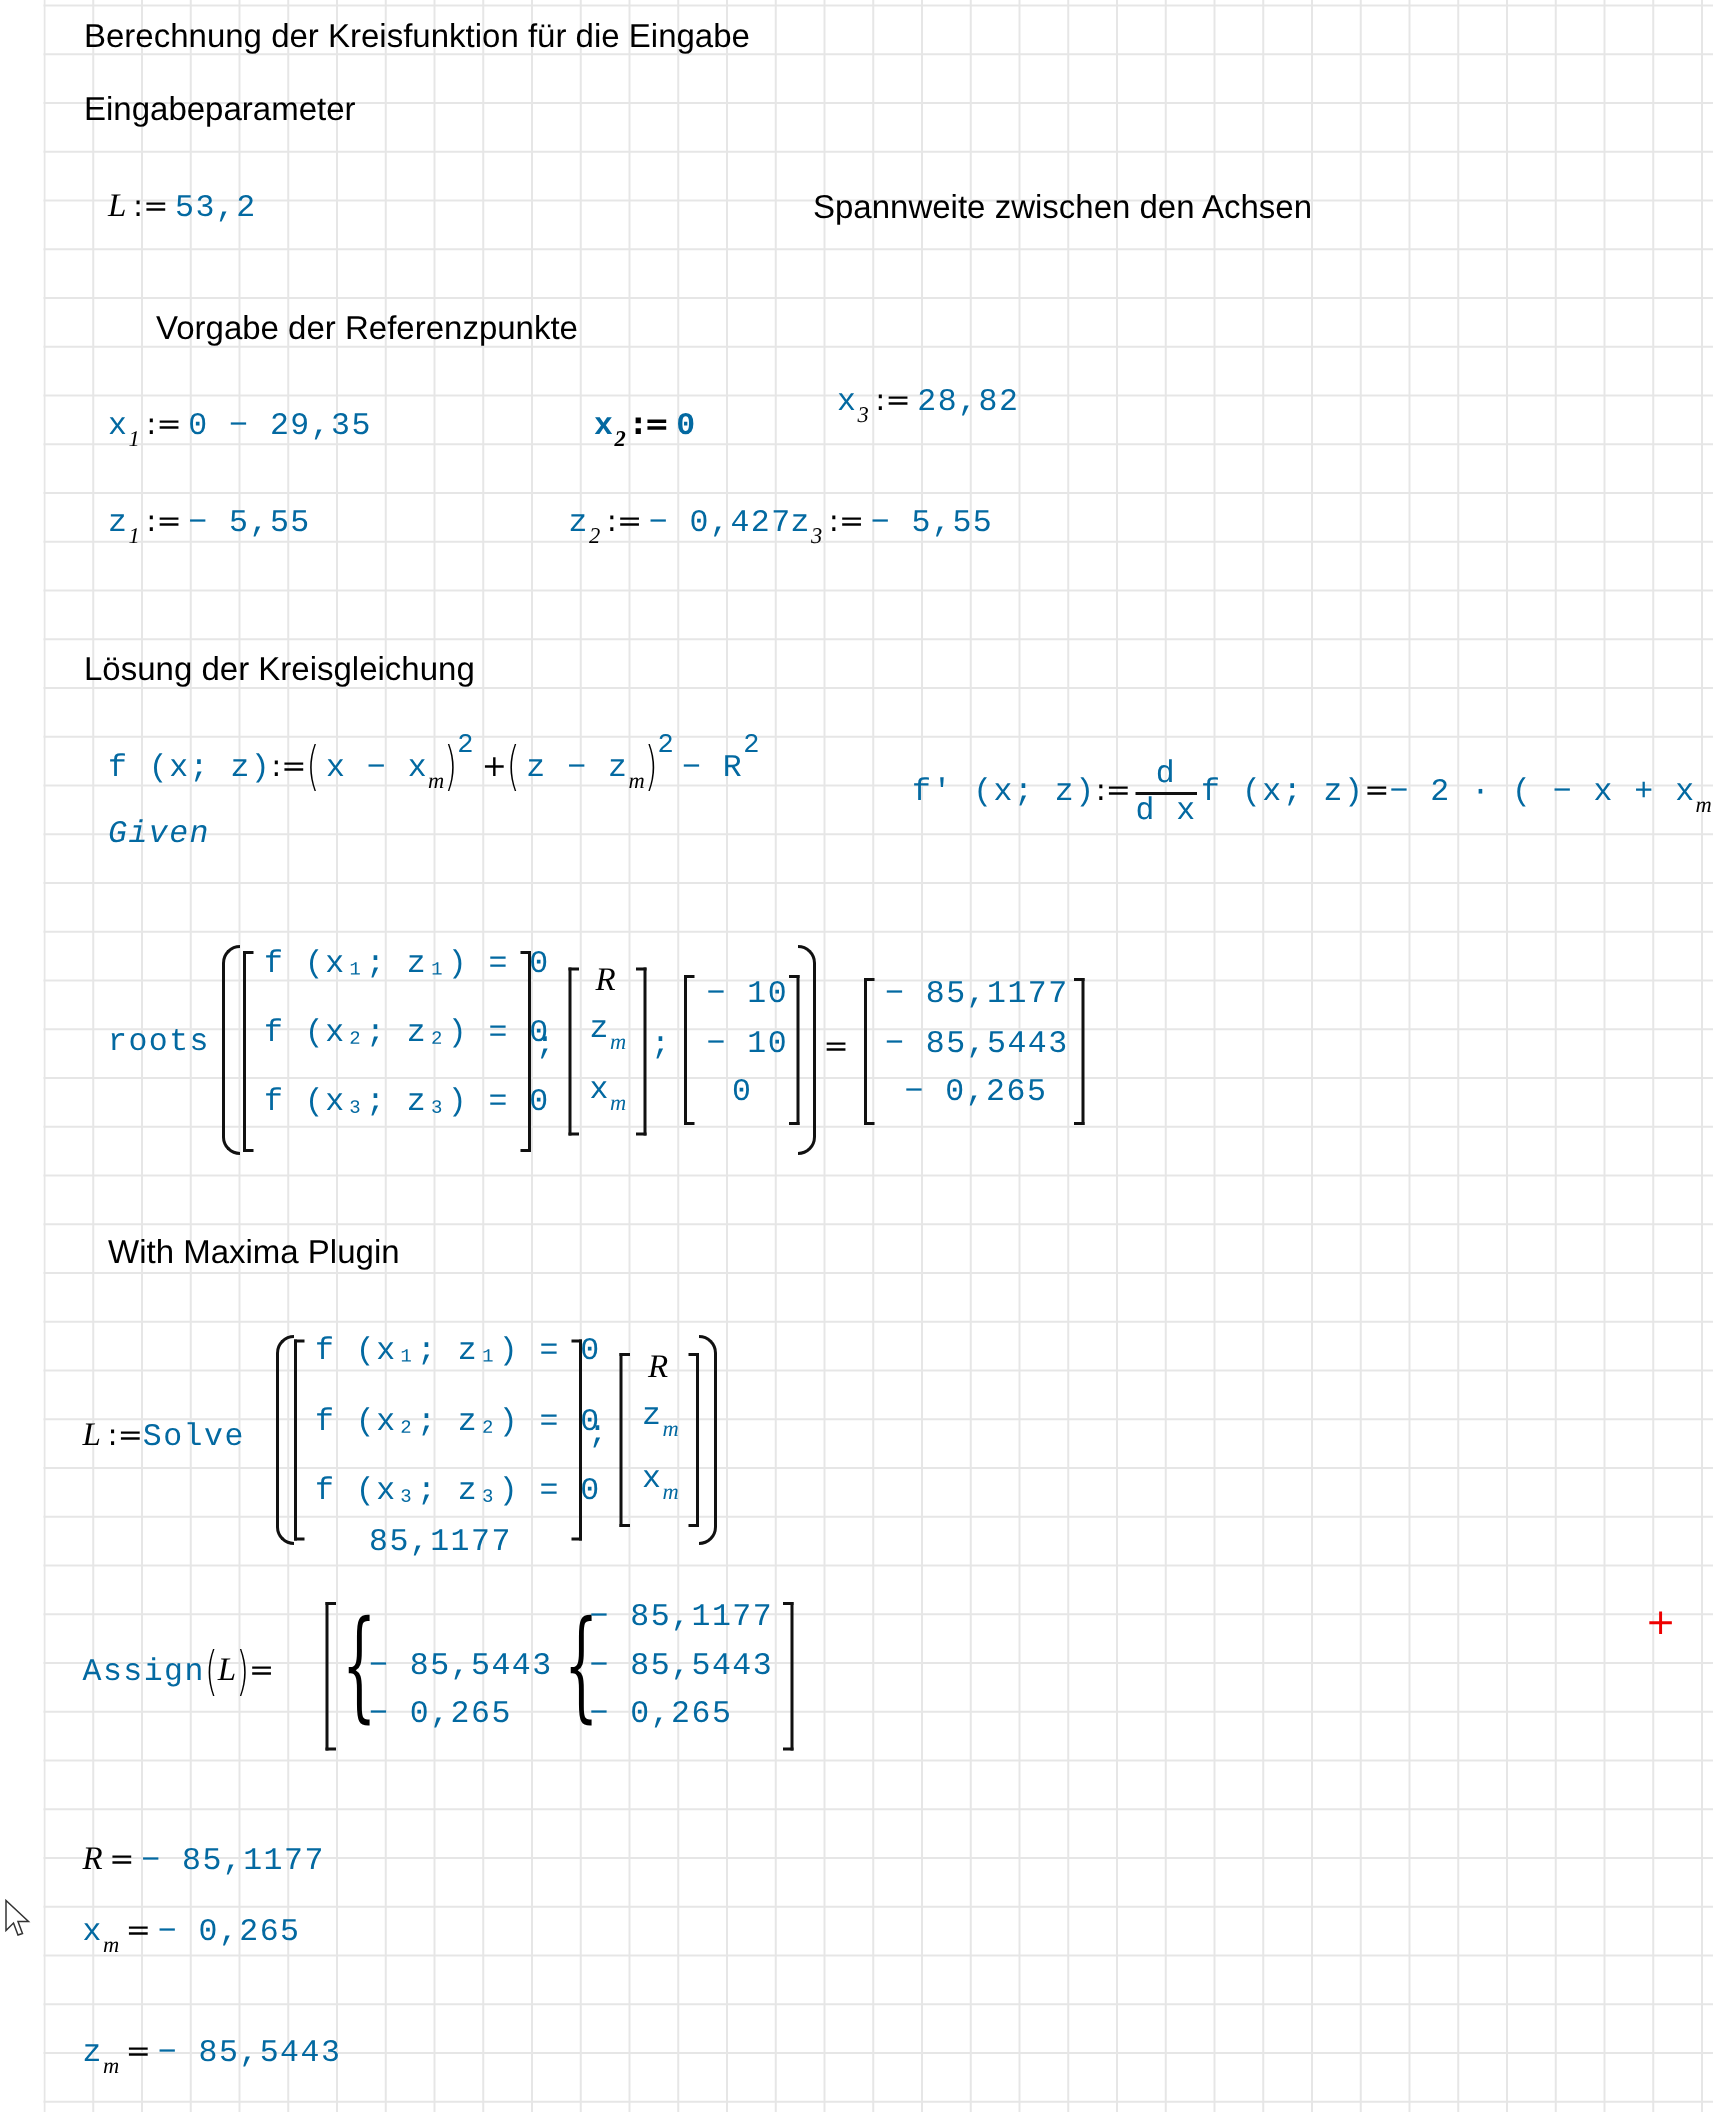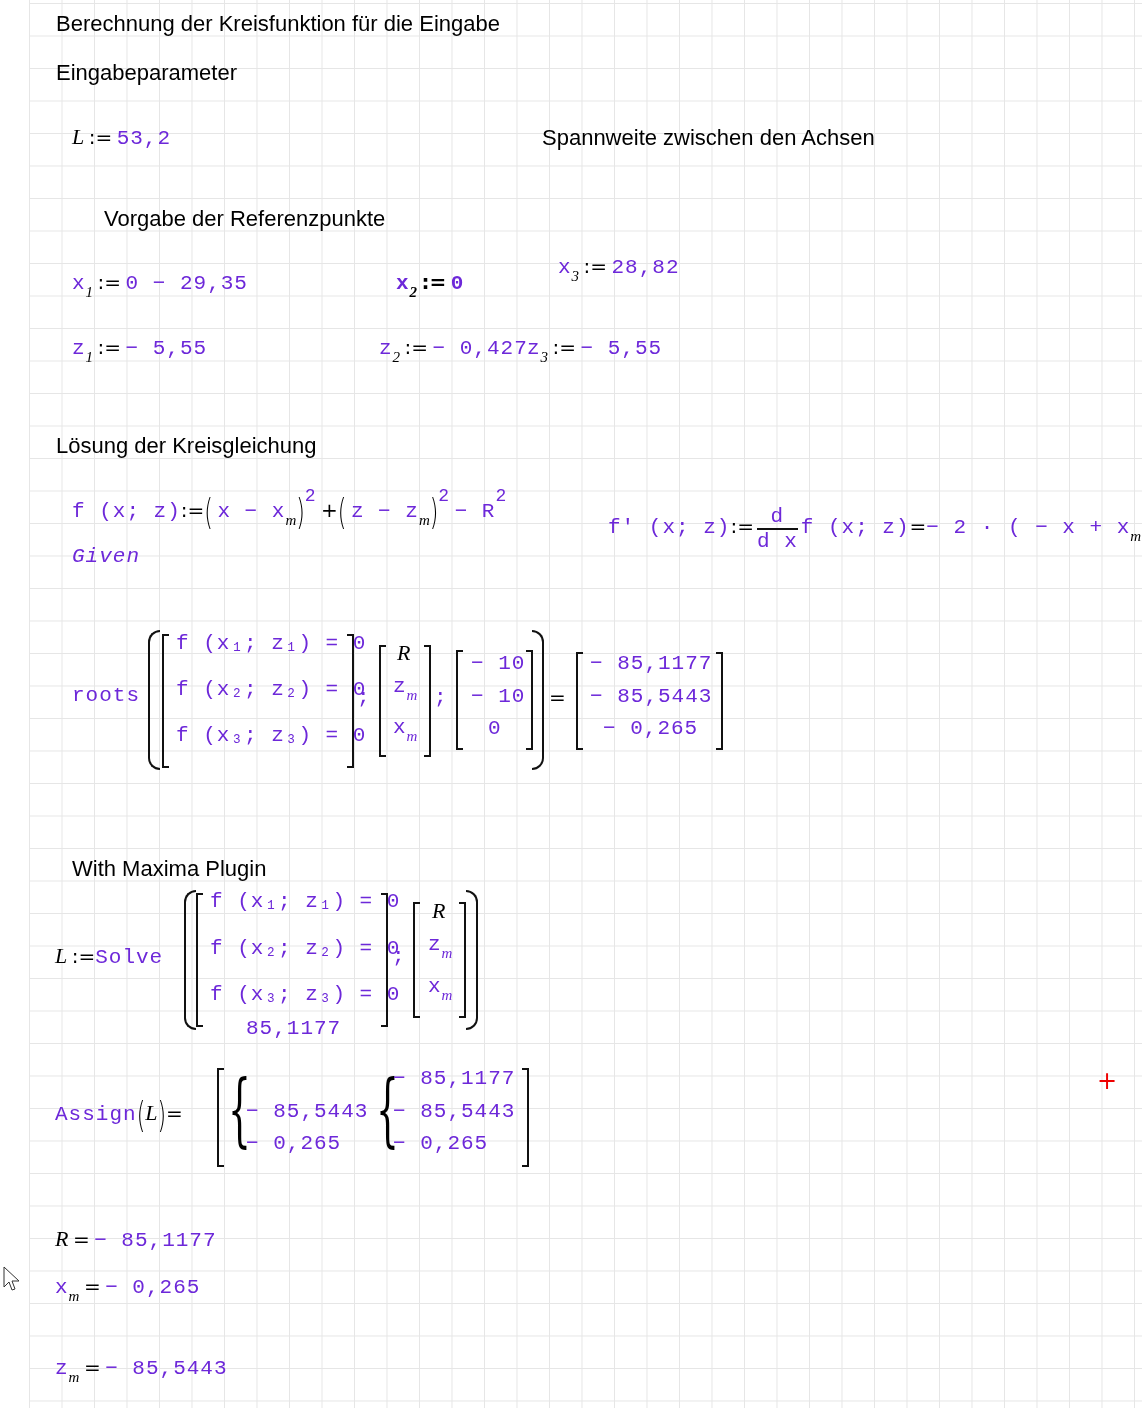--- a/index.html
+++ b/index.html
@@ -5,21 +5,21 @@
   html,body{margin:0;padding:0;}
   body{width:1142px;height:1408px;position:relative;overflow:hidden;background:#fff;
     font-family:"Liberation Sans",sans-serif;color:#000;}
   .grid{position:absolute;left:29px;top:0;right:0;bottom:0;
     background-image:
       linear-gradient(to right,#e6e6e6 1px,transparent 1px),
       linear-gradient(to bottom,#e6e6e6 1px,transparent 1px);
     background-size:32.5px 32.5px;background-position:0 3px;}
   .abs{position:absolute;white-space:nowrap;}
   .txt{font-family:"Liberation Sans",sans-serif;font-size:22px;}
-  .m{font-family:"Liberation Mono","DejaVu Sans Mono",monospace;font-size:21px;color:#6d28d9;letter-spacing:1px;}
+  .m{font-family:"Liberation Mono","DejaVu Sans Mono",monospace;font-size:21px;color:#0369a1;letter-spacing:1px;}
   .it{font-family:"Liberation Serif",serif;font-style:italic;font-size:22px;}
   .sub{font-size:15px;position:relative;top:8px;font-family:"Liberation Serif",serif;font-style:italic;}
   .sup{font-size:18px;position:relative;top:-16px;}
   .op{font-family:"DejaVu Sans",sans-serif;font-size:20px;}
   .bigp{display:inline-block;font-family:"DejaVu Sans",sans-serif;font-weight:200;transform:scaleY(1.6);font-size:22px;vertical-align:-2px;}
   .brk{position:absolute;border:2px solid #111;}
   .brk.l{border-right:none;width:5px;}
   .brk.r{border-left:none;width:5px;}
   .paren{position:absolute;border:2px solid #111;width:10px;}
   .paren.l{border-right:none;border-radius:14px 0 0 14px;}
@@ -115,21 +115,21 @@
   <div class="brk r" style="left:526px;top:650px;height:96px;"></div>
   <div class="paren r" style="left:532px;top:630px;height:136px;"></div>
   <div class="cell op" style="left:549px;top:685px;">=</div>
   <div class="brk l" style="left:576px;top:652px;height:94px;"></div>
   <div class="cell m" style="left:590px;top:652px;">− 85,1177</div>
   <div class="cell m" style="left:590px;top:685px;">− 85,5443</div>
   <div class="cell m" style="left:603px;top:717px;">− 0,265</div>
   <div class="brk r" style="left:716px;top:652px;height:94px;"></div>
 </div>
 
-<div class="abs txt" style="left:72px;top:822px;margin-top:34px;">With Maxima Plugin</div>
+<div class="abs txt" style="left:72px;top:822px;">With Maxima Plugin</div>
 
 <div>
   <div class="abs" style="left:55px;top:943px;">
     <span class="it">L</span>
     <span class="op">:=</span><span class="m">Solve</span>
   </div>
   <div class="paren l" style="left:184px;top:890px;height:136px;"></div>
   <div class="brk l" style="left:196px;top:893px;height:130px;"></div>
   <div class="cell m" style="left:210px;top:890px;">f (x₁; z₁) = 0</div>
   <div class="cell m" style="left:210px;top:937px;">f (x₂; z₂) = 0</div>

